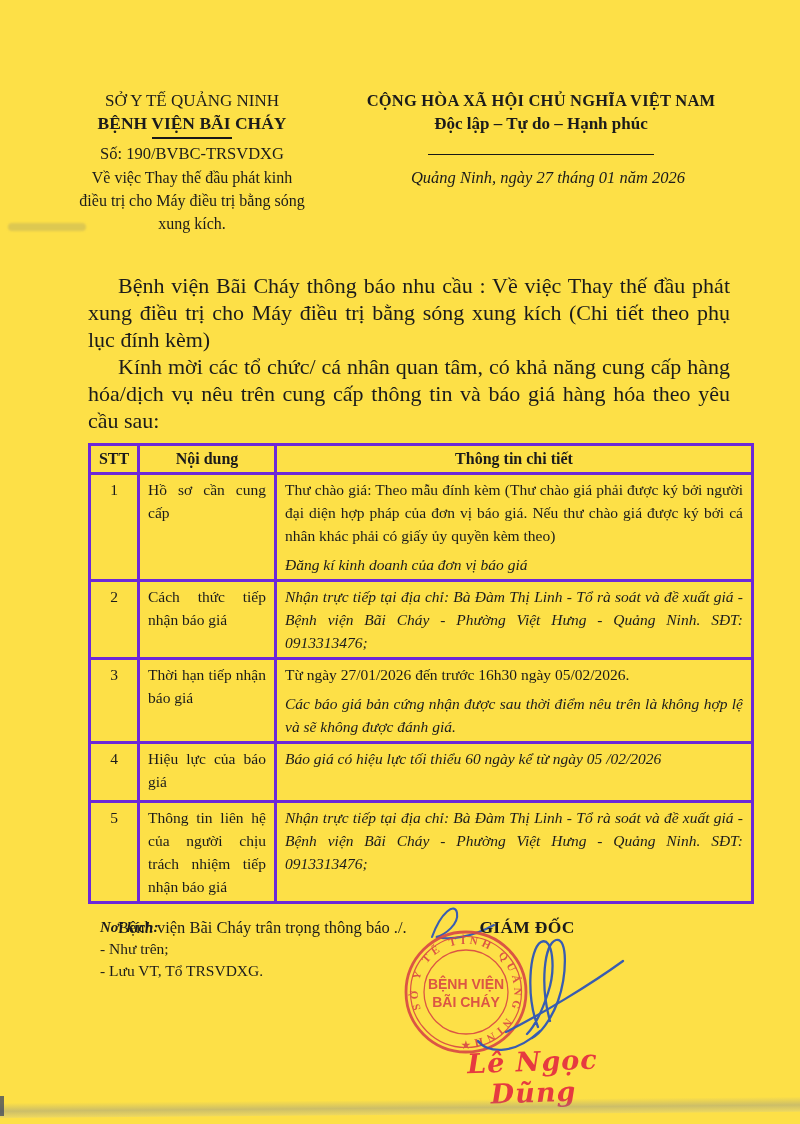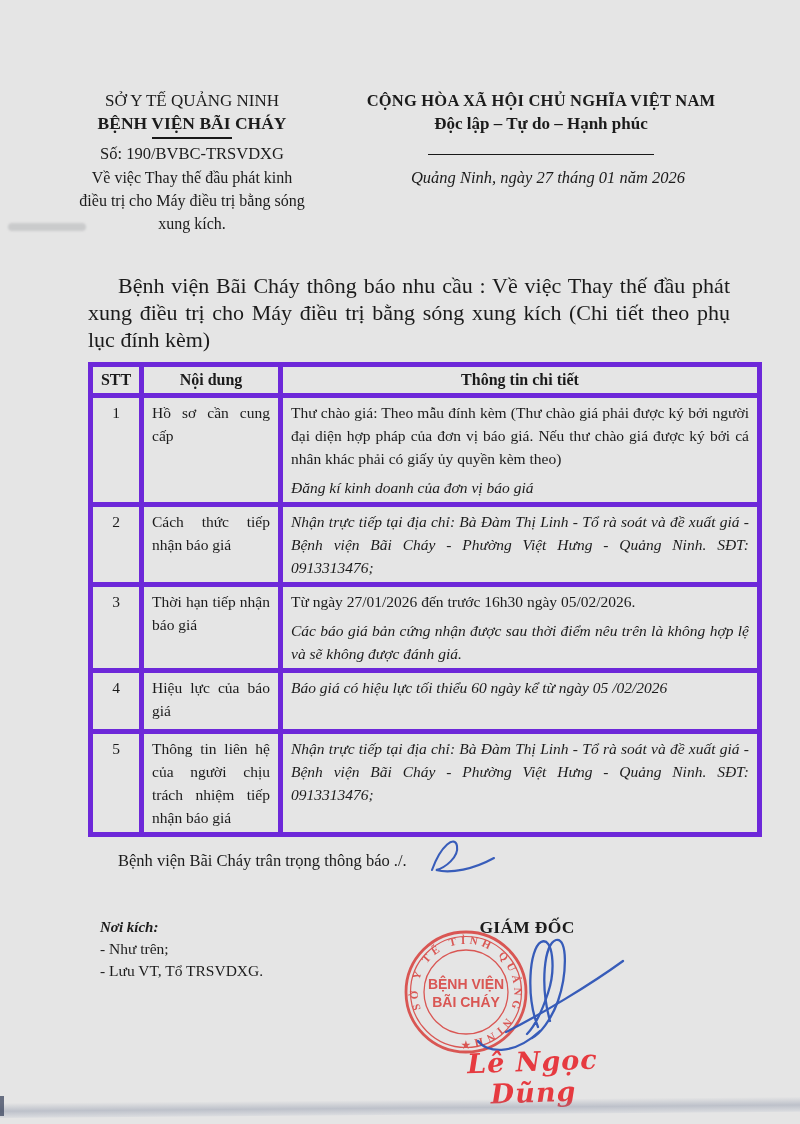--- a/index.html
+++ b/index.html
@@ -1,19 +1,19 @@
 <!DOCTYPE html>
 <html><head>
 <meta charset="utf-8">
 <style>
   html,body{margin:0;padding:0;background:#ffffff;}
   .page{
     position:relative;
     width:800px;height:1124px;
-    background:#e5e5e5;
+    background:#fde047;
     overflow:hidden;
     font-family:"Liberation Serif", serif;
     color:#1b1b1b;
     box-sizing:border-box;
     padding-top:90px;
   }
   
   .doc-header{display:flex;align-items:flex-start;}
   .header-left{width:244px;margin-left:70px;text-align:center;}
   .hl-parent{font-size:17px;line-height:22px;}
@@ -24,21 +24,21 @@
   .header-right{width:410px;margin-left:22px;text-align:center;}
   .hr-country{font-size:16.5px;font-weight:bold;line-height:22px;letter-spacing:.2px;}
   .hr-motto{display:inline-block;font-size:17px;font-weight:bold;line-height:23px;border-bottom:1.6px solid #181818;padding:0 6px 19px 6px;}
   .hr-dateline{font-size:16.5px;font-style:italic;margin-top:13px;padding-left:14px;}
   
   .doc-body{margin:37px 70px 0 88px;}
   .salutation{text-align:center;font-size:16.5px;line-height:27px;}
   .para{font-size:22px;line-height:27px;text-align:justify;text-indent:30px;margin:0;}
   
   table.quote{border-collapse:collapse;margin:9px 0 0 88px;width:642px;table-layout:fixed;border:2px solid #1c1c1c;}
-  table.quote th, table.quote td{border:5px solid #6d28d9;vertical-align:top;padding:3px 8px;}
+  table.quote th, table.quote td{border:3px solid #6d28d9;vertical-align:top;padding:3px 8px;}
   th.h-stt{width:42px;}
   th.h-cat{width:130px;}
   th.h-det{width:470px;}
   table.quote th{font-size:16px;font-weight:bold;text-align:center;padding:4px 2px;}
   td.c-stt{text-align:center;font-size:15.5px;line-height:23px;}
   td.c-cat{font-size:15.5px;line-height:23px;text-align:justify;}
   td.c-det{font-size:15.5px;line-height:23px;}
   td.c-det p{margin:0 0 6px 0;text-align:justify;}
   td.c-det p:last-child{margin-bottom:0;font-style:italic;}
   tr.row-4 td{height:50px;}
@@ -79,20 +79,21 @@
     </div>
     <div class="header-right">
       <div class="hr-country">CỘNG HÒA XÃ HỘI CHỦ NGHĨA VIỆT NAM</div>
       <div><span class="hr-motto">Độc lập – Tự do – Hạnh phúc</span></div>
       <div class="hr-dateline">Quảng Ninh, ngày 27 tháng 01 năm 2026</div>
     </div>
   </div>
 
   <div class="doc-body">
     <p class="para">Bệnh viện Bãi Cháy thông báo nhu cầu : Về việc Thay thế đầu phát xung điều trị cho Máy điều trị bằng sóng xung kích (Chi tiết theo phụ lục đính kèm)</p>
+    <p class="para">Kính mời các tổ chức/ cá nhân quan tâm, có khả năng cung cấp hàng hóa/dịch vụ nêu trên cung cấp thông tin và báo giá hàng hóa theo yêu cầu sau:</p>
   </div>
 
   <table class="quote">
     <thead>
       <tr>
         <th class="h-stt">STT</th>
         <th class="h-cat">Nội dung</th>
         <th class="h-det">Thông tin chi tiết</th>
       </tr>
     </thead>

